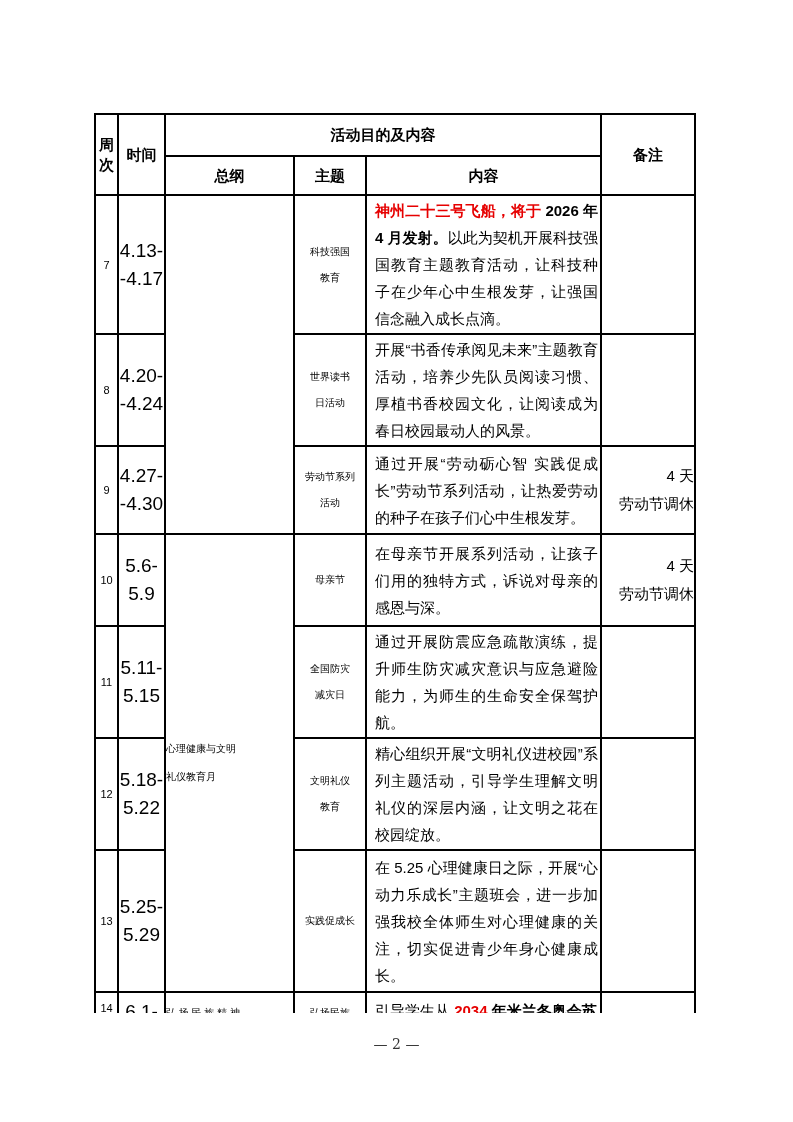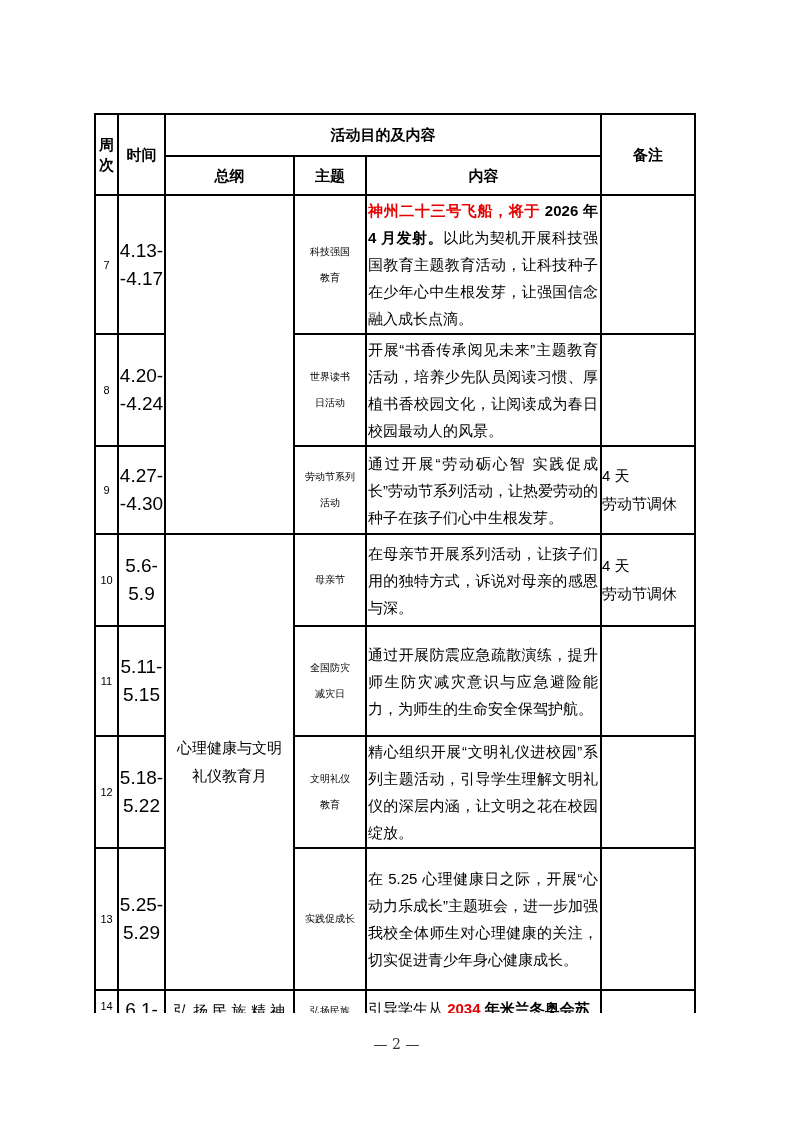--- a/index.html
+++ b/index.html
@@ -49,43 +49,42 @@
     font-size: 11px;
     text-align: center;
   }
   td.time {
     font-size: 19px;
     text-align: center;
     white-space: pre-line;
     line-height: 28px;
   }
   td.outline {
-    font-size: 15px;
-    text-align: center;
+    font-size: 10px;
     white-space: pre-line;
     line-height: 28px;
   }
   td.theme {
     font-size: 10px;
     text-align: center;
     white-space: pre-line;
     line-height: 26px;
     word-break: break-all;
     padding: 0 1px;
   }
   td.content {
     font-size: 15px;
     text-align: justify;
     line-height: 27px;
-    padding: 1px 2px 1px 1px;
+    padding: 1px 2px 1px 8px;
     word-break: break-all;
   }
   td.note {
     font-size: 15px;
-    text-align: left;
+    text-align: right;
     white-space: pre-line;
     line-height: 28px;
   }
   .red  { color: #e60000; font-weight: bold; }
   .bold { font-weight: bold; }
   tr.r14 td { vertical-align: top; }
   tr.r14 td.week    { padding-top: 9px; }
   tr.r14 td.time    { padding-top: 5px; }
   tr.r14 td.outline { padding-top: 6px; }
   tr.r14 td.theme   { padding-top: 7px; }

